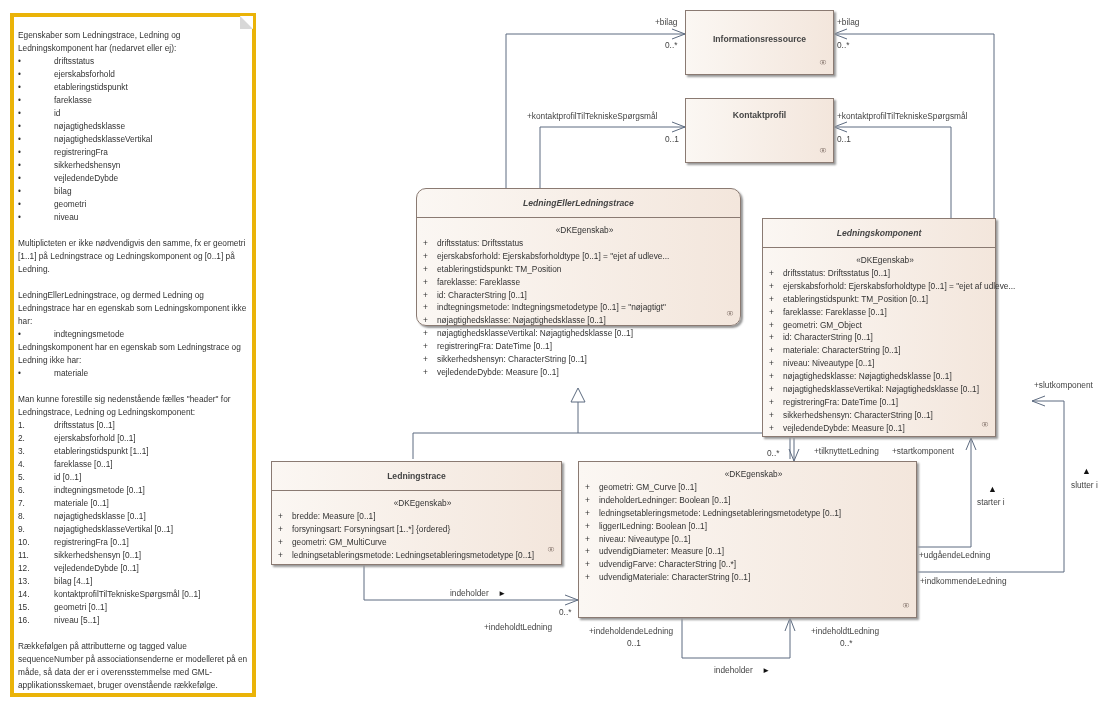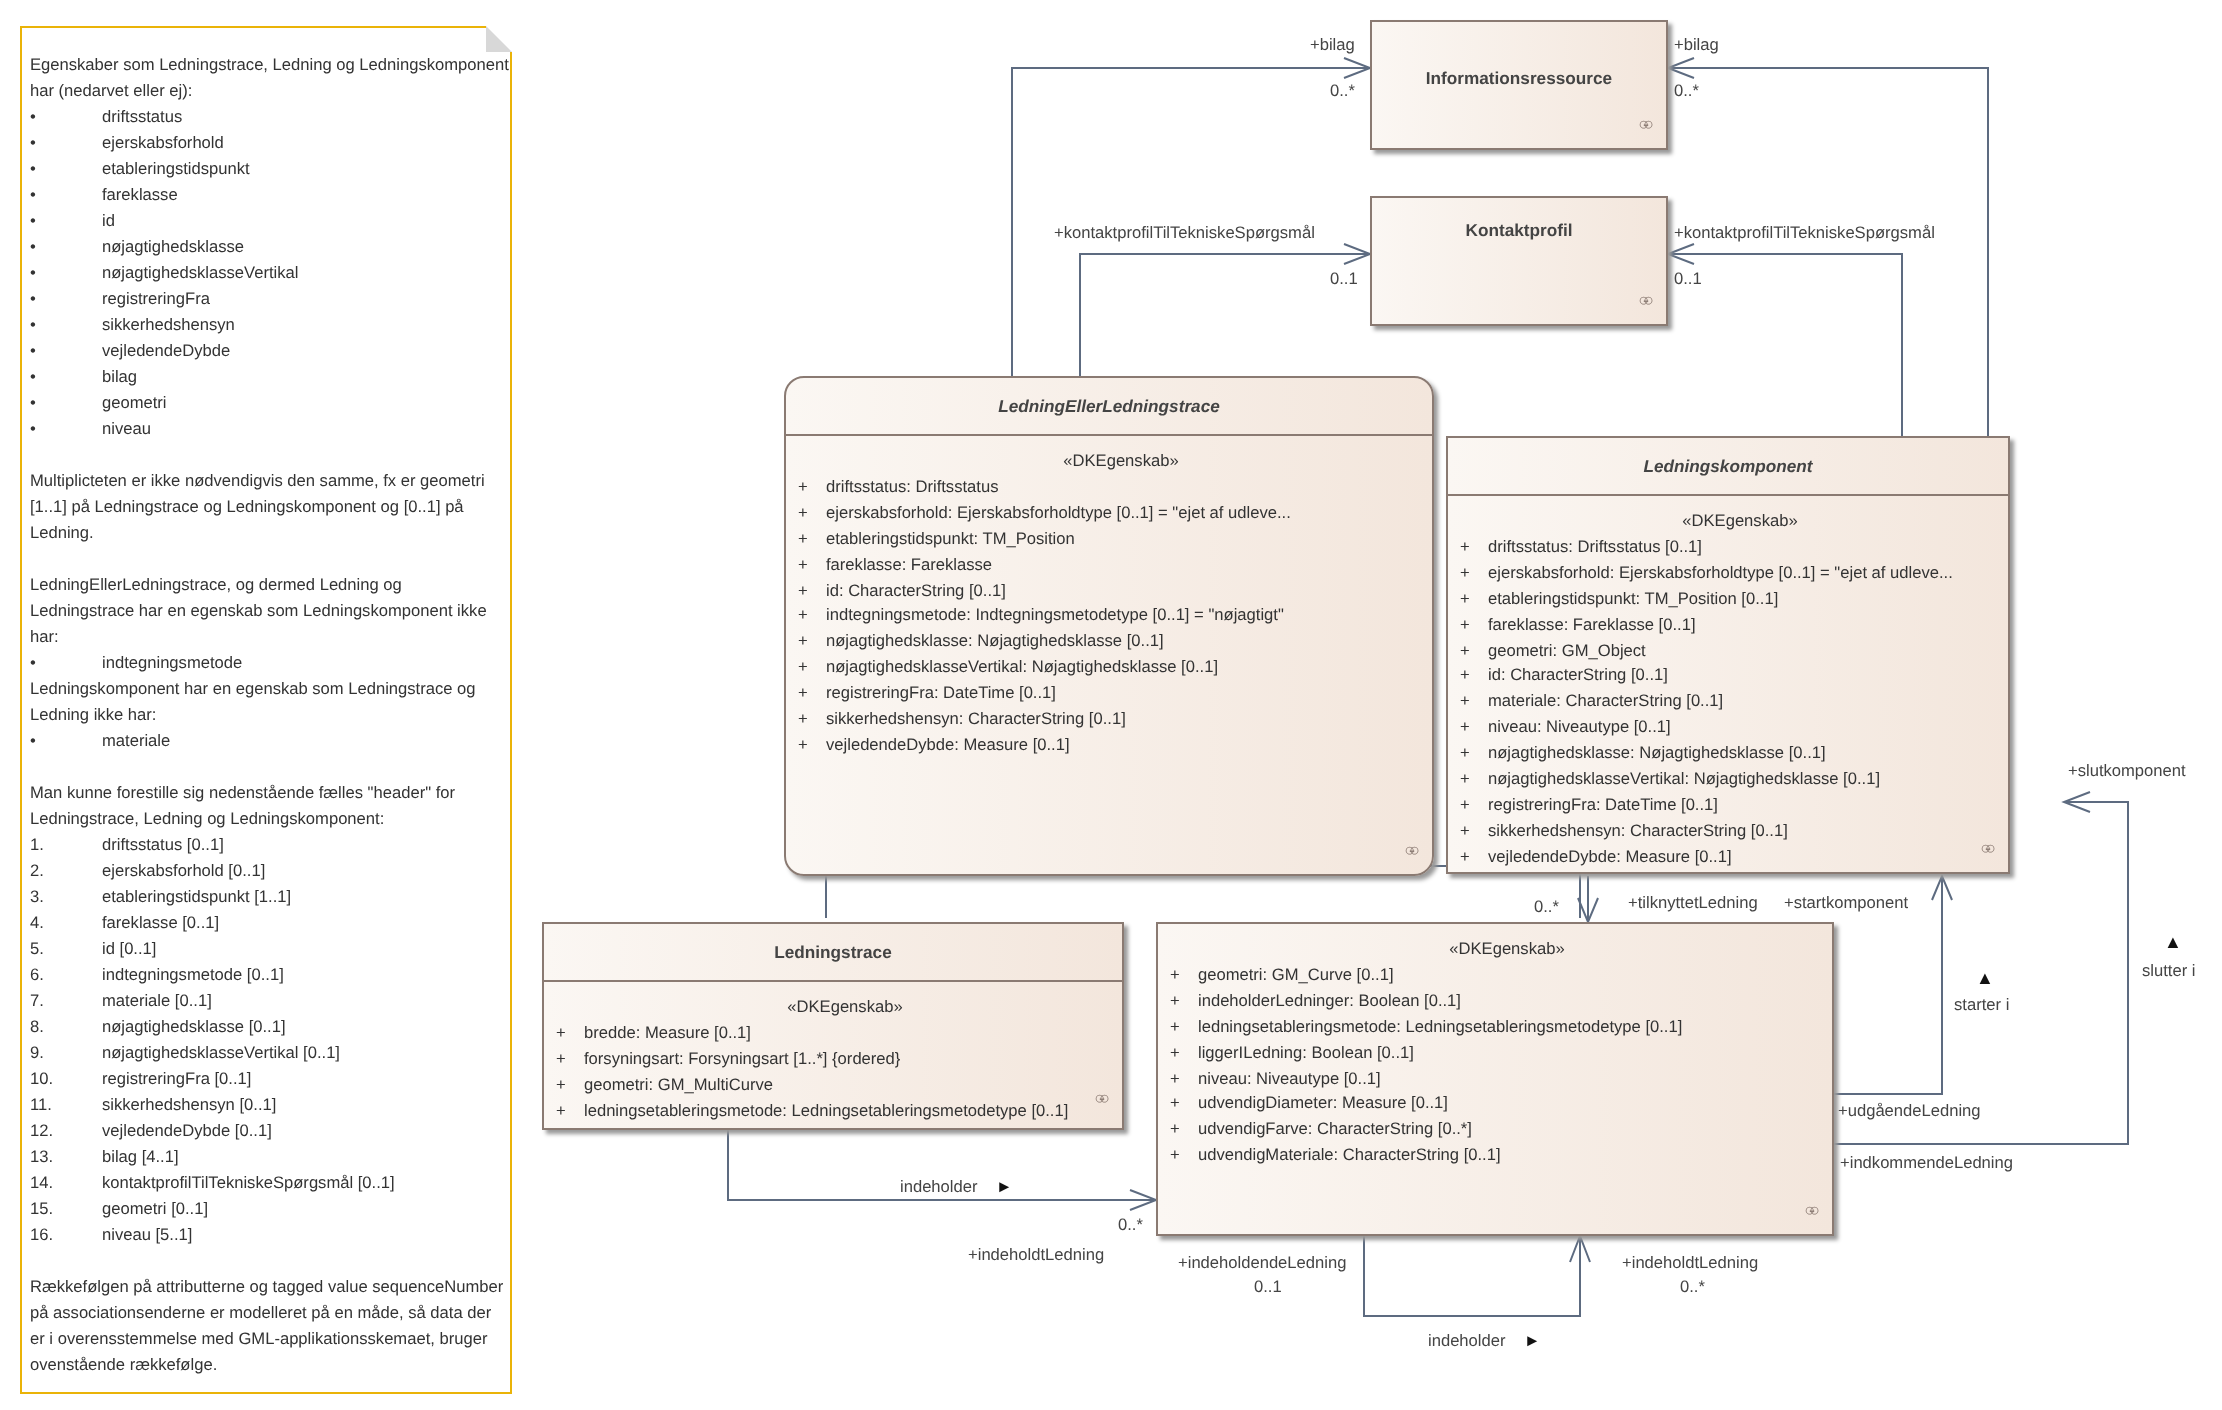--- a/index.html
+++ b/index.html
@@ -1,17 +1,17 @@
 <!DOCTYPE html>
 <html><head>
 <meta charset="utf-8">
 <style>
   html,body{margin:0;padding:0;background:#fff;}
   body{width:1111px;height:705px;position:relative;overflow:hidden;font-family:"Liberation Sans",sans-serif;color:#333;}
-  .note{position:absolute;left:10px;top:13px;width:246px;height:684px;border:1px solid #eab308;background:#fff;box-sizing:border-box;font-size:8.3px;line-height:13px;padding:12px 0 0 4px;color:#333;}
+  .note{position:absolute;left:10px;top:13px;width:246px;height:684px;border:4px solid #eab308;background:#fff;box-sizing:border-box;font-size:8.3px;line-height:13px;padding:12px 0 0 4px;color:#333;}
   .note .fold{position:absolute;right:-1px;top:-1px;width:0;height:0;border-left:13px solid #d8d8d8;border-top:13px solid #fff;}
   .note p{margin:0;}
   .note .gap{height:13px;}
   .li{display:flex;}
   .li .b{width:36px;flex:none;}
   .cls{position:absolute;border:1px solid #8a7a72;box-shadow:2px 2px 2px #999;background:linear-gradient(to right,#fbf7f3 0%,#f3e6dc 100%);box-sizing:border-box;font-size:8.3px;}
   .cls .title{text-align:center;font-weight:bold;font-size:8.6px;color:#444;}
   .cls .title.it{font-style:italic;}
   .cls .hdr{border-bottom:1px solid #8a7a72;height:28px;line-height:28px;}
   .cls .body{padding:6px 0 0 6px;line-height:12.9px;}
@@ -206,21 +206,21 @@
 <div class="cls" style="left:685px;top:10px;width:149px;height:65px;">
   <div class="title" style="padding-top:11px;margin-top:12px;">Informationsressource</div>
   <span class="chain">○-○</span>
 </div>
 
 <div class="cls" style="left:685px;top:98px;width:149px;height:65px;">
   <div class="title" style="padding-top:11px;">Kontaktprofil</div>
   <span class="chain">○-○</span>
 </div>
 
-<div class="cls" style="left:392px;top:188px;width:325px;height:250px;border-radius:10px;">
+<div class="cls" style="left:416px;top:188px;width:325px;height:138px;border-radius:10px;">
   <div class="title it hdr">LedningEllerLedningstrace</div>
   <div class="body">
     <div class="stereo">«DKEgenskab»</div>
     <div class="attrs">
         <div class="attr">
           <span class="pl">+</span>
           <span>driftsstatus: Driftsstatus</span>
         </div>
         <div class="attr">
           <span class="pl">+</span>
@@ -260,21 +260,21 @@
         </div>
         <div class="attr">
           <span class="pl">+</span>
           <span>vejledendeDybde: Measure [0..1]</span>
         </div>
       </div>
   </div>
   <span class="chain">○-○</span>
 </div>
 
-<div class="cls" style="left:723px;top:218px;width:282px;height:219px;">
+<div class="cls" style="left:762px;top:218px;width:234px;height:219px;">
   <div class="title it hdr">Ledningskomponent</div>
   <div class="body">
     <div class="stereo">«DKEgenskab»</div>
     <div class="attrs">
         <div class="attr">
           <span class="pl">+</span>
           <span>driftsstatus: Driftsstatus [0..1]</span>
         </div>
         <div class="attr">
           <span class="pl">+</span>

